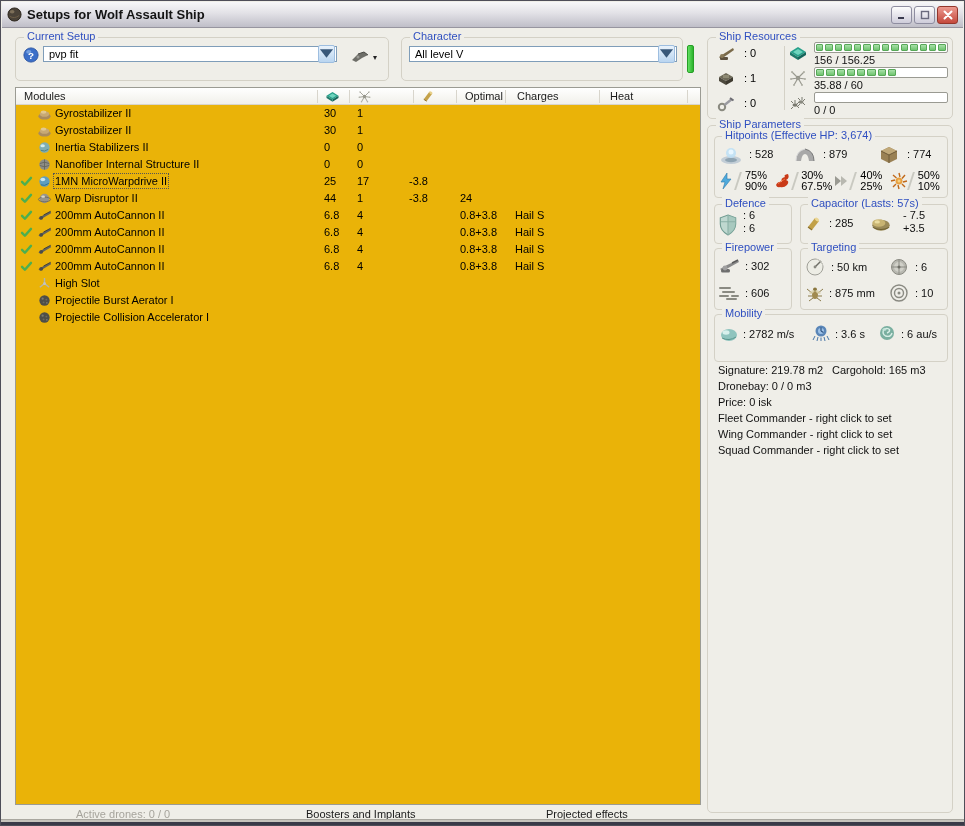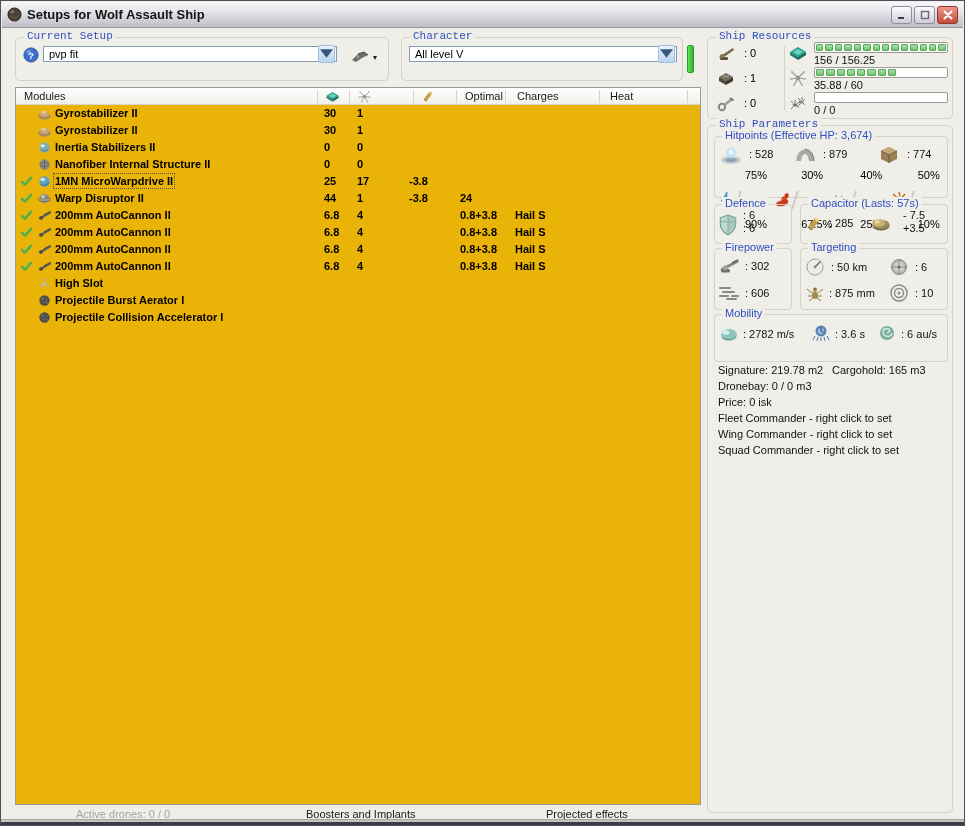--- a/index.html
+++ b/index.html
@@ -18,41 +18,41 @@
   .title-text{font-weight:bold;font-size:13px;color:#141414;flex:1;white-space:nowrap;}
   .winbtns{display:flex;gap:2px;}
   .winbtn{width:21px;height:18px;border-radius:3px;display:flex;align-items:center;justify-content:center;
     background:linear-gradient(#FDFDFD,#CECCDA);border:1px solid #8E8DA0;cursor:pointer;}
   .winbtn.close{background:linear-gradient(#EC9A90,#C4483C);border-color:#93362C;}
   .icon{display:inline-block;line-height:0;}
   .icon svg{width:100%;height:100%;}
   
   .groupbox{position:absolute;border:1px solid #D4D1C6;border-radius:5px;}
   .groupbox>.caption{position:absolute;top:-8px;left:8px;background:var(--client_bg);padding:0 3px;
-    color:var(--accent_blue);font-size:11px;white-space:nowrap;font-family:Liberation Mono, monospace;}
+    color:var(--accent_blue);font-size:11px;white-space:nowrap;}
   
   .combo{position:absolute;background:#fff;border:1px solid #7F9DB9;height:16px;font-size:11px;
     display:flex;align-items:center;padding-left:5px;}
   .combo .cval{flex:1;color:#000;}
   .combo .arrowbtn{width:17px;height:18px;margin-right:1px;border-radius:2px;
     background:linear-gradient(#E9F2FB,#B9D5F0);border:1px solid #9EBEE0;
     display:flex;align-items:center;justify-content:center;}
   .flatbtn{position:absolute;height:22px;display:flex;align-items:center;gap:3px;padding:0 4px;
     background:transparent;border:1px solid transparent;border-radius:2px;cursor:pointer;font-size:9px;color:#222;}
   .statusbar-green{position:absolute;border-radius:2px;background:linear-gradient(90deg,#63E063,#2DB42D);
     border:1px solid #26A026;}
   
   .modlist{position:absolute;left:14px;top:86px;width:686px;height:718px;background:#eab308;
     border:1px solid var(--list_border);font-size:11px;overflow:hidden;}
   .modhdr{position:relative;height:17px;background:linear-gradient(#FFFFFF,#F1F0EA);border-bottom:1px solid #D8D5CC;}
   .modhdr .hlabel{position:absolute;top:2px;color:#1A1A1A;}
   .modhdr .hicon{position:absolute;top:1px;width:15px;height:15px;}
   .colsep{position:absolute;top:2px;height:13px;width:1px;background:#D8D5CC;}
   .modrows{position:relative;}
-  .modrow{position:relative;height:17px;font-weight:bold;}
+  .modrow{position:relative;height:17px;}
   .modrow .check{position:absolute;left:4px;top:2px;width:13px;height:13px;}
   .modrow .micon{position:absolute;left:21px;top:1px;width:15px;height:15px;}
   .modrow .mname{position:absolute;left:39px;top:2px;white-space:nowrap;}
   .modrow.selected .mname{outline:1px dotted #555;outline-offset:1px;}
   .mval{position:absolute;top:2px;white-space:nowrap;}
   .v-cpu{left:308px;text-align:right;} .v-pg{left:341px;} .v-cap{left:393px;} .v-opt{left:444px;} .v-chg{left:499px;}
   
   .bottombar{position:absolute;left:0;right:0;top:805px;height:16px;font-size:11px;}
   .bb-label{position:absolute;top:2px;white-space:nowrap;color:#1A1A1A;cursor:pointer;}
   .bb-dim{color:#A6A49C;}
@@ -73,21 +73,21 @@
   .statbox{position:absolute;border:1px solid #D4D1C6;border-radius:4px;font-size:11px;}
   .statbox>.caption{position:absolute;top:-8px;left:7px;background:var(--client_bg);padding:0 3px;
     color:var(--accent_blue);white-space:nowrap;}
   .statbox .ricon{position:absolute;width:18px;height:18px;}
   .statbox .ricon.hp{width:24px;height:20px;}
   .sval{position:absolute;white-space:nowrap;color:#111;}
   .resists{position:absolute;left:2px;top:33px;right:0;display:flex;}
   .resist{display:flex;align-items:center;width:58px;}
   .resist .ricon{position:static;width:18px;height:18px;flex:0 0 18px;}
   .rslash{width:5px;height:18px;border-left:2px solid #C9C9C1;transform:skewX(-18deg);margin:0 3px 0 2px;}
-  .rvals{display:flex;flex-direction:column;line-height:11px;font-size:11px;gap:38px;}
+  .rvals{display:flex;flex-direction:column;line-height:11px;font-size:11px;}
   .infoline{position:absolute;left:10px;white-space:nowrap;font-size:11px;color:#111;}
   .caret{font-size:8px;color:#222;}
 </style>
 </head>
 <body>
 
 <div class="window">
 
   <div class="titlebar">
     <span class="icon" style="width:15px;height:15px"><svg viewBox="0 0 16 16">

